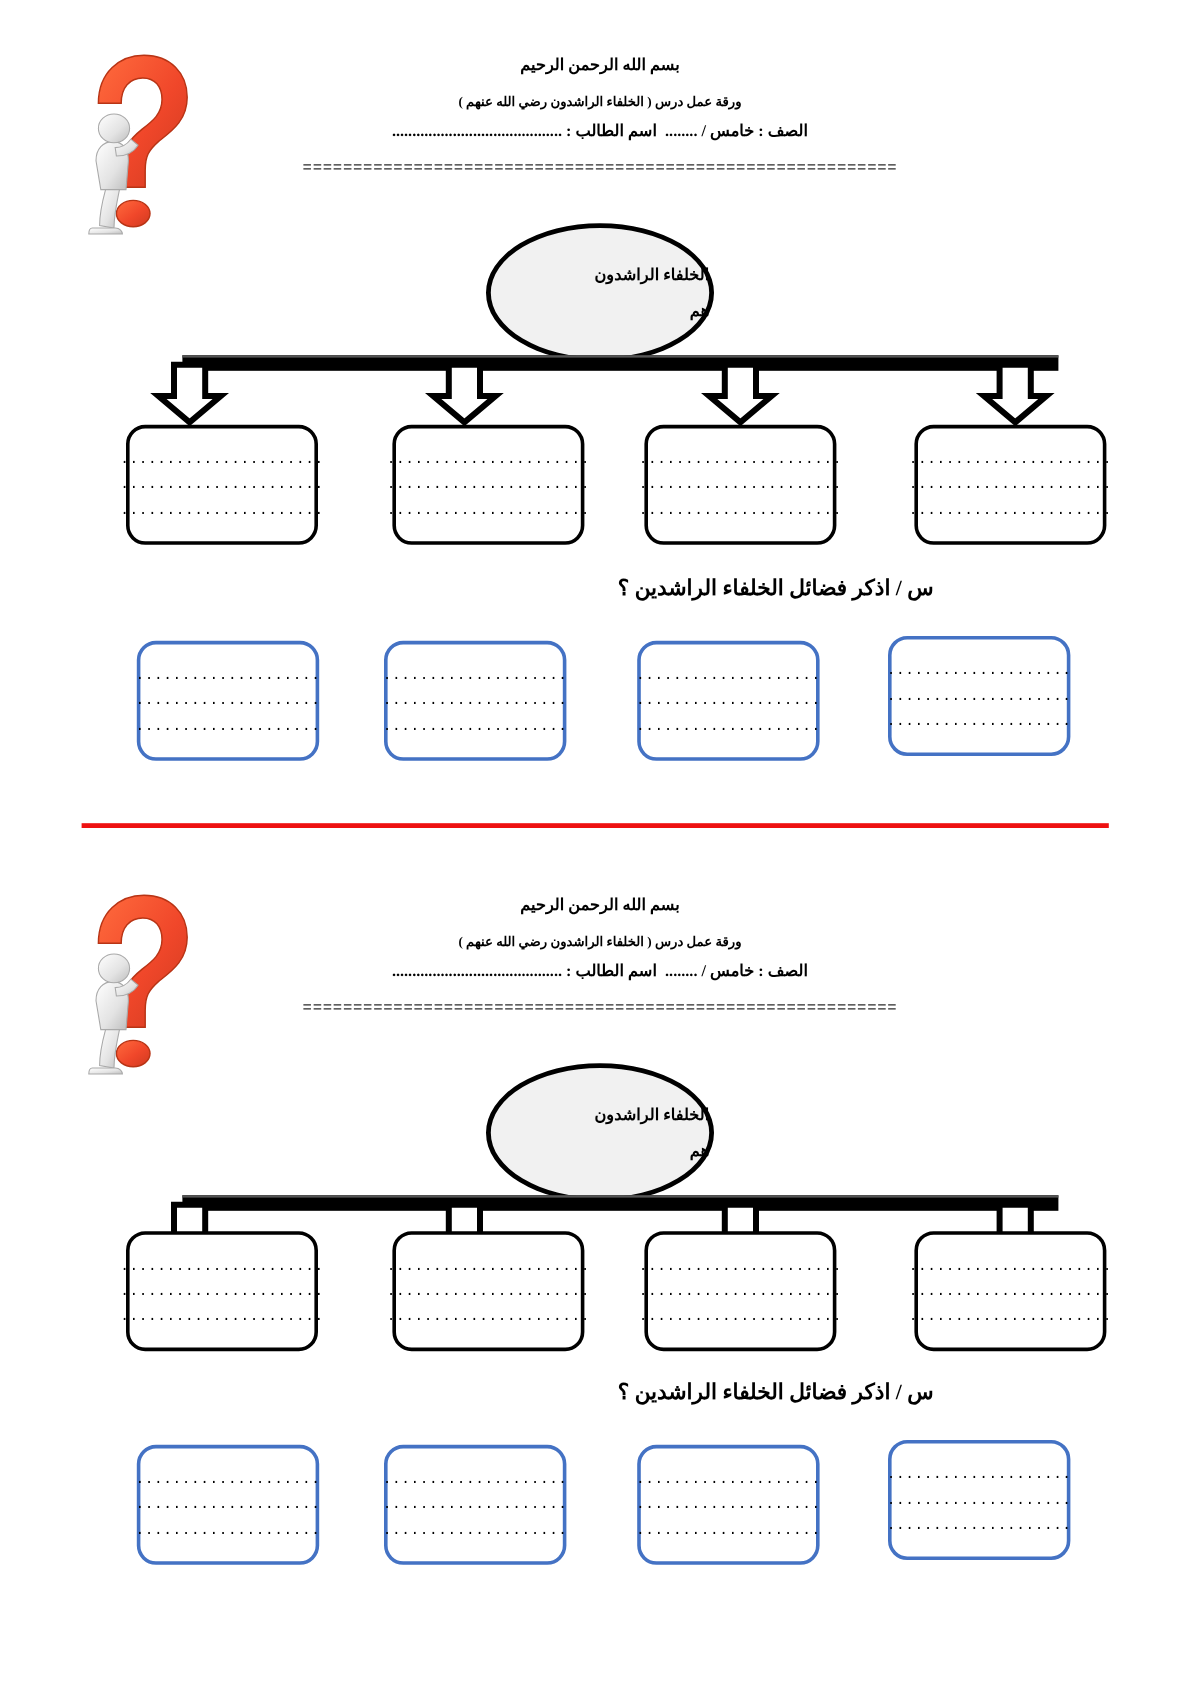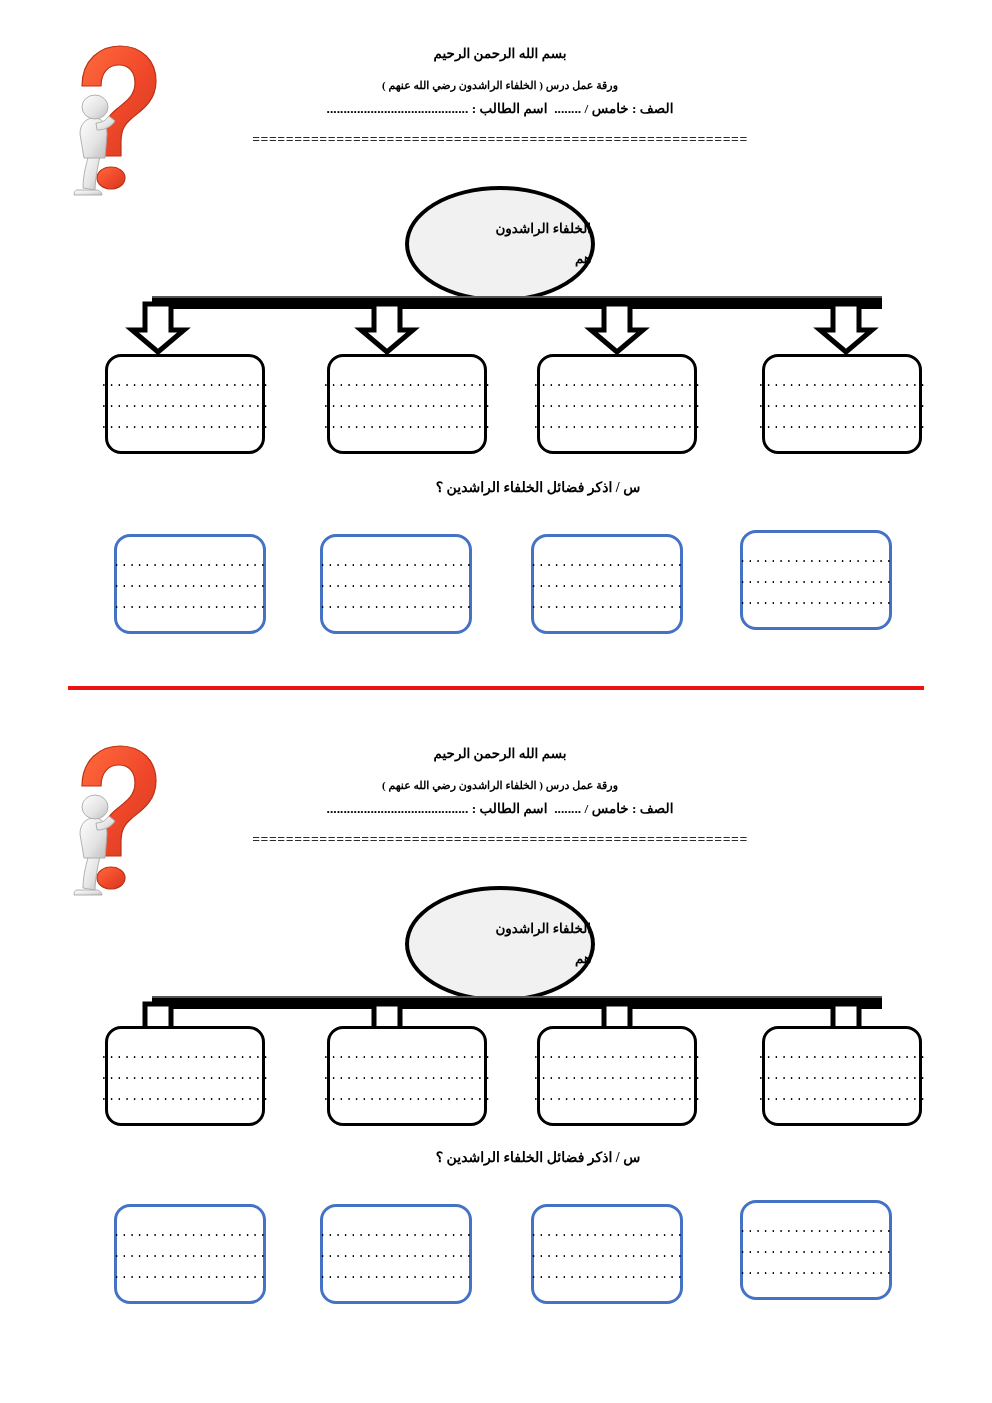--- a/index.html
+++ b/index.html
@@ -165,23 +165,23 @@
     letter-spacing: 0.5px;
     white-space: nowrap;
     direction: ltr;
   }
 
   
   .q-prompt {
     position: absolute;
     right: 18px;
     width: 480px;
-    text-align: center;
+    text-align: right;
     direction: rtl;
-    font-size: 14px;
+    font-size: 18px;
     font-weight: bold;
     color: #000000;
     white-space: nowrap;
   }
   .q-prompt-1 { top: 479px; }
 
   
   .red-divider {
     position: absolute;
     left: 68px;

